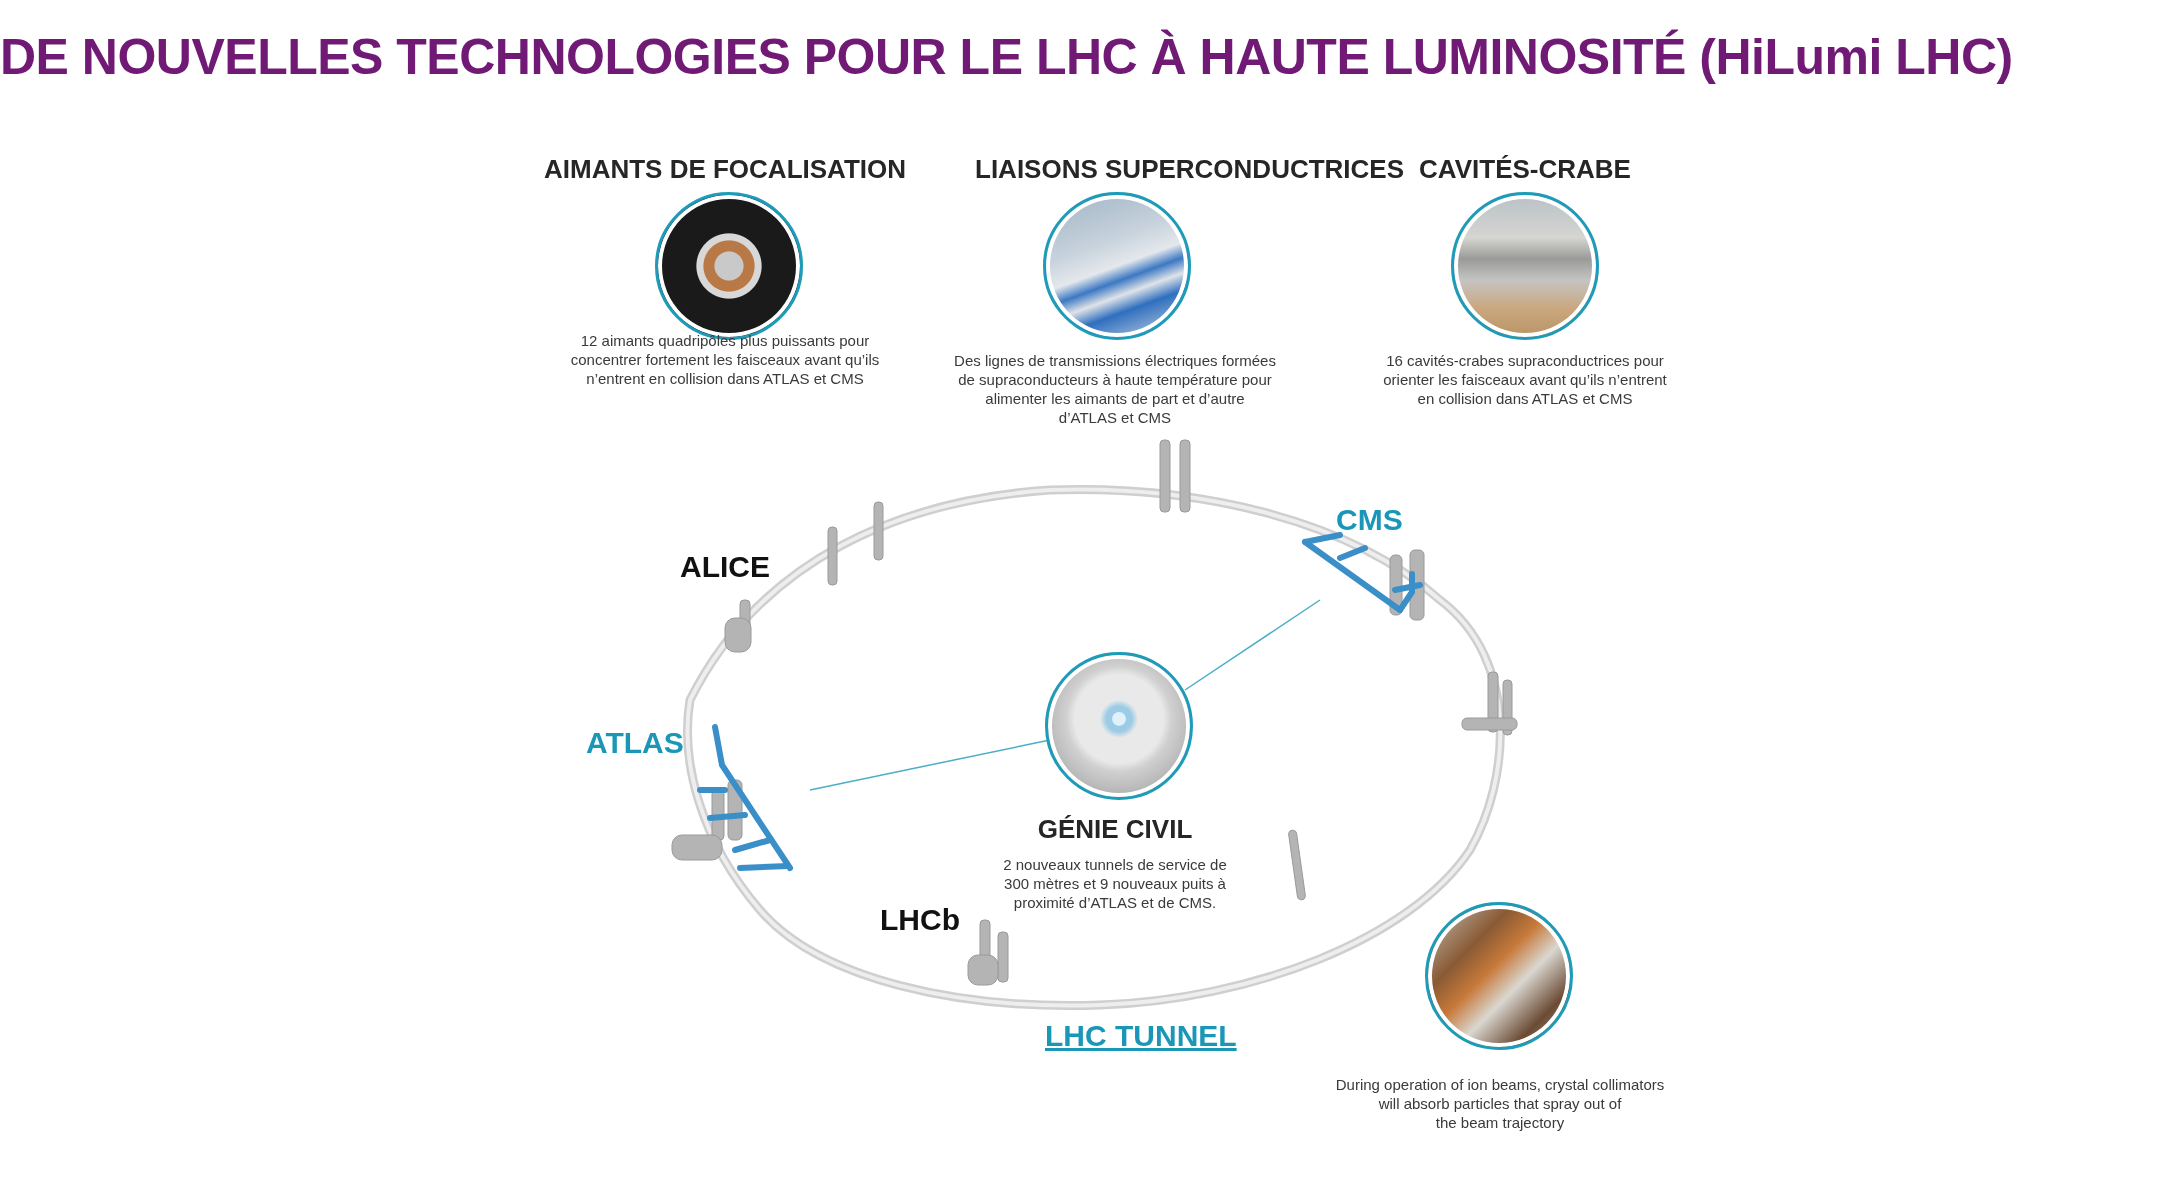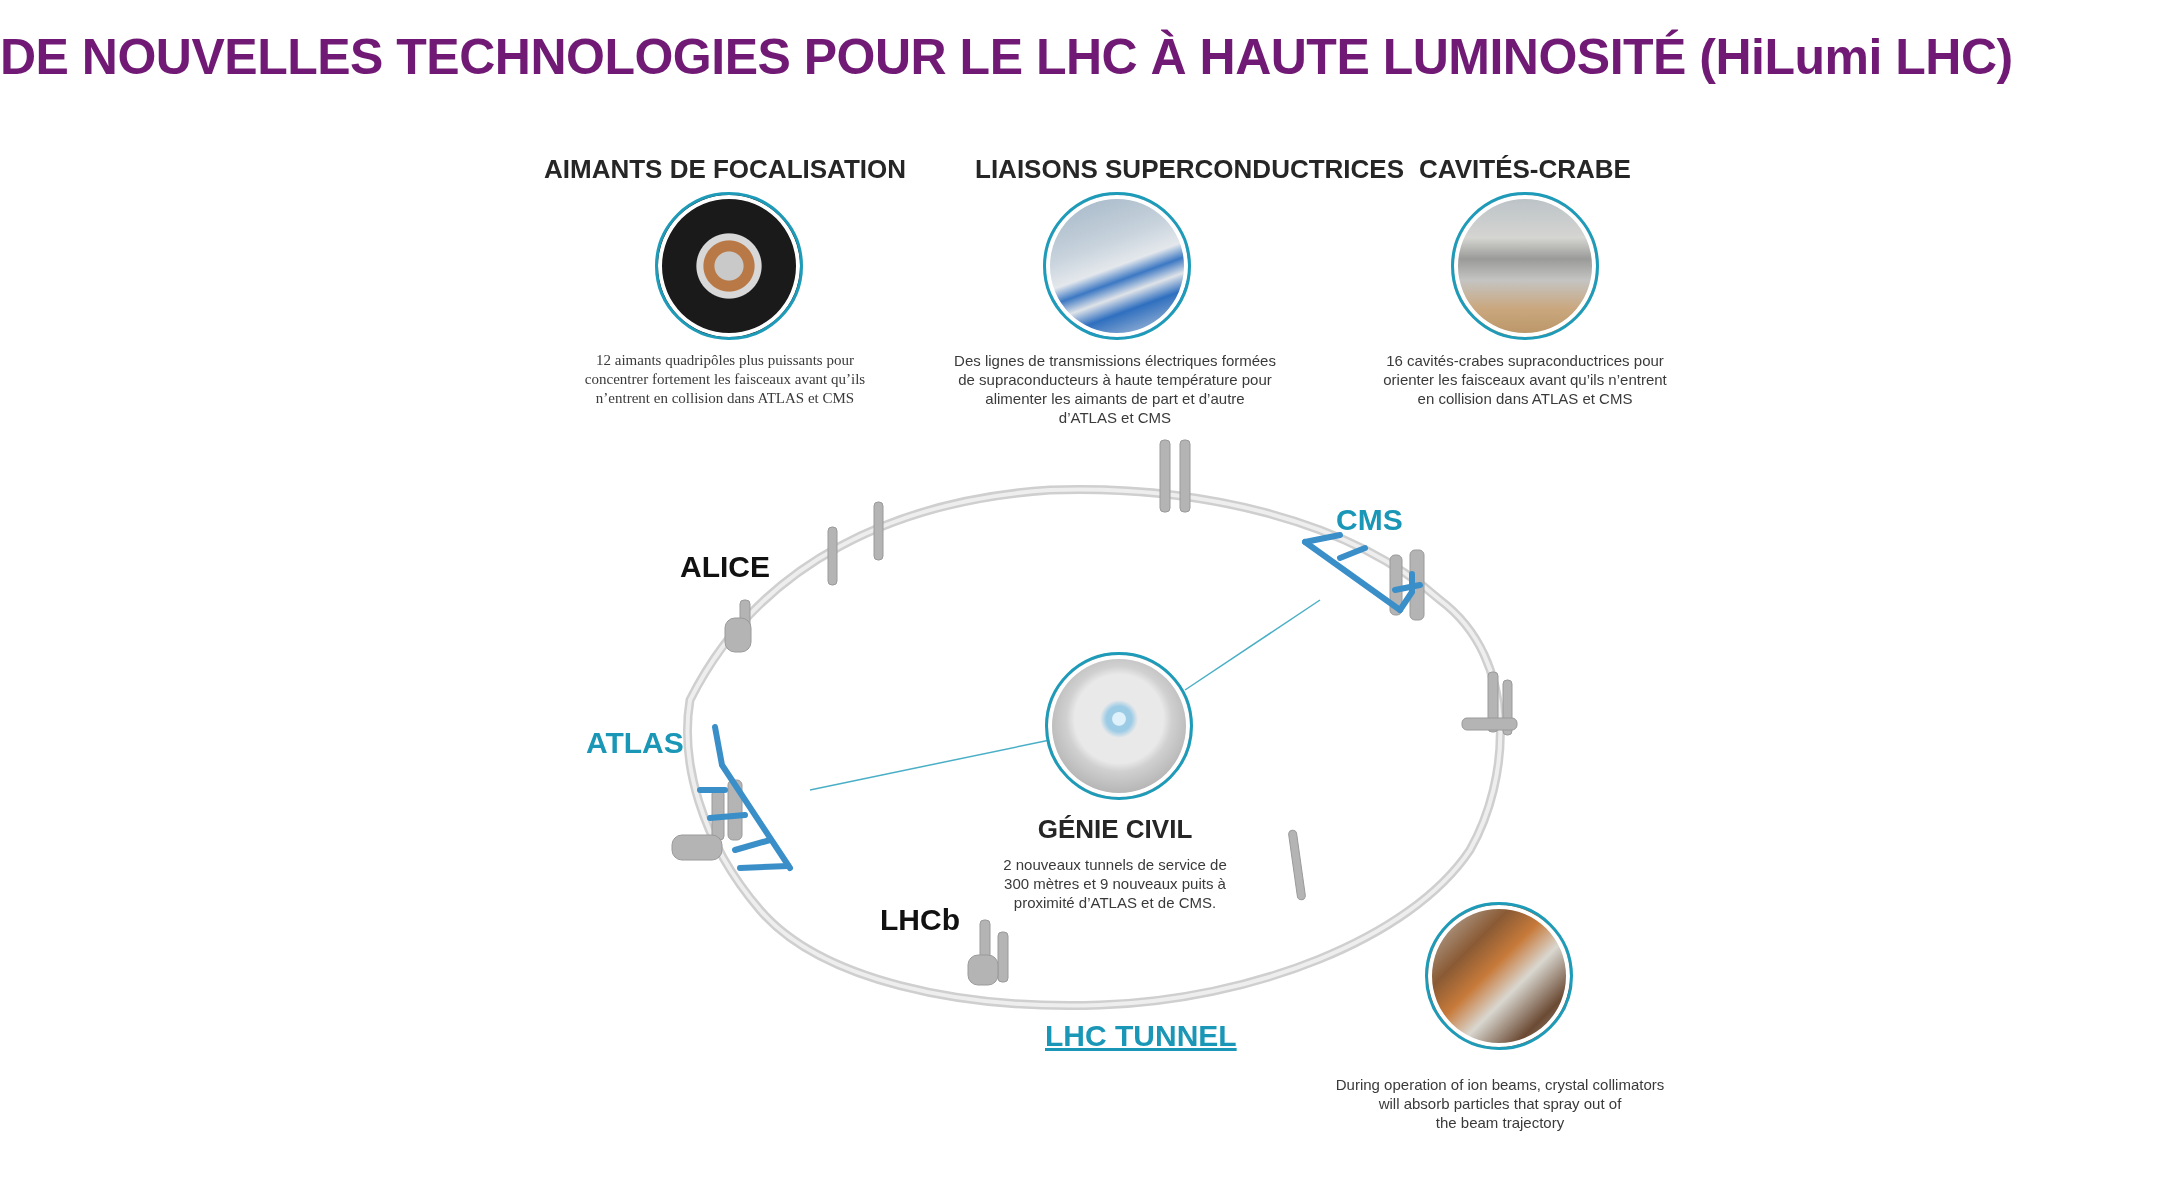--- a/index.html
+++ b/index.html
@@ -71,21 +71,21 @@
 <div class="label dark" style="left:680px; top:550px;">ALICE</div>
 <div class="label blue" style="left:586px; top:726px;">ATLAS</div>
 <div class="label blue" style="left:1336px; top:503px;">CMS</div>
 <div class="label dark" style="left:880px; top:903px;">LHCb</div>
 <div class="label blue" style="left:1045px; top:1019px;text-decoration:underline;">LHC TUNNEL</div>
 
 <div class="feature" style="left:540px; top:154px; width:370px;">
   <h2>AIMANTS DE FOCALISATION</h2>
 </div>
 <div class="circle" style="left:655px; top:192px; width:142px; height:142px; background: radial-gradient(circle at 50% 50%, #c9c9c9 0 14%, #b87946 15% 25%, #d8d8d8 26% 32%, #1a1a1a 33% 100%);"></div>
-<div class="feature" style="left:540px; top:351px; width:370px;font-family:Liberation Serif, serif;">
+<div class="feature" style="left:540px; top:331px; width:370px;">
   <p>12 aimants quadripôles plus puissants pour</p>
   <p>concentrer fortement les faisceaux avant qu’ils</p>
   <p>n’entrent en collision dans ATLAS et CMS</p>
 </div>
 
 <div class="feature" style="left:947px; top:154px; width:420px;padding-left:28px;">
   <h2>LIAISONS SUPERCONDUCTRICES</h2>
 </div>
 <div class="circle" style="left:1043px; top:192px; width:142px; height:142px; background: linear-gradient(160deg, #9fb3c4 0%, #c7d2dc 35%, #e4e8ec 50%, #3c78c3 58%, #dfe3e8 66%, #2f6fbf 75%, #d7dce2 100%);"></div>
 <div class="feature" style="left:905px; top:351px; width:420px;">

